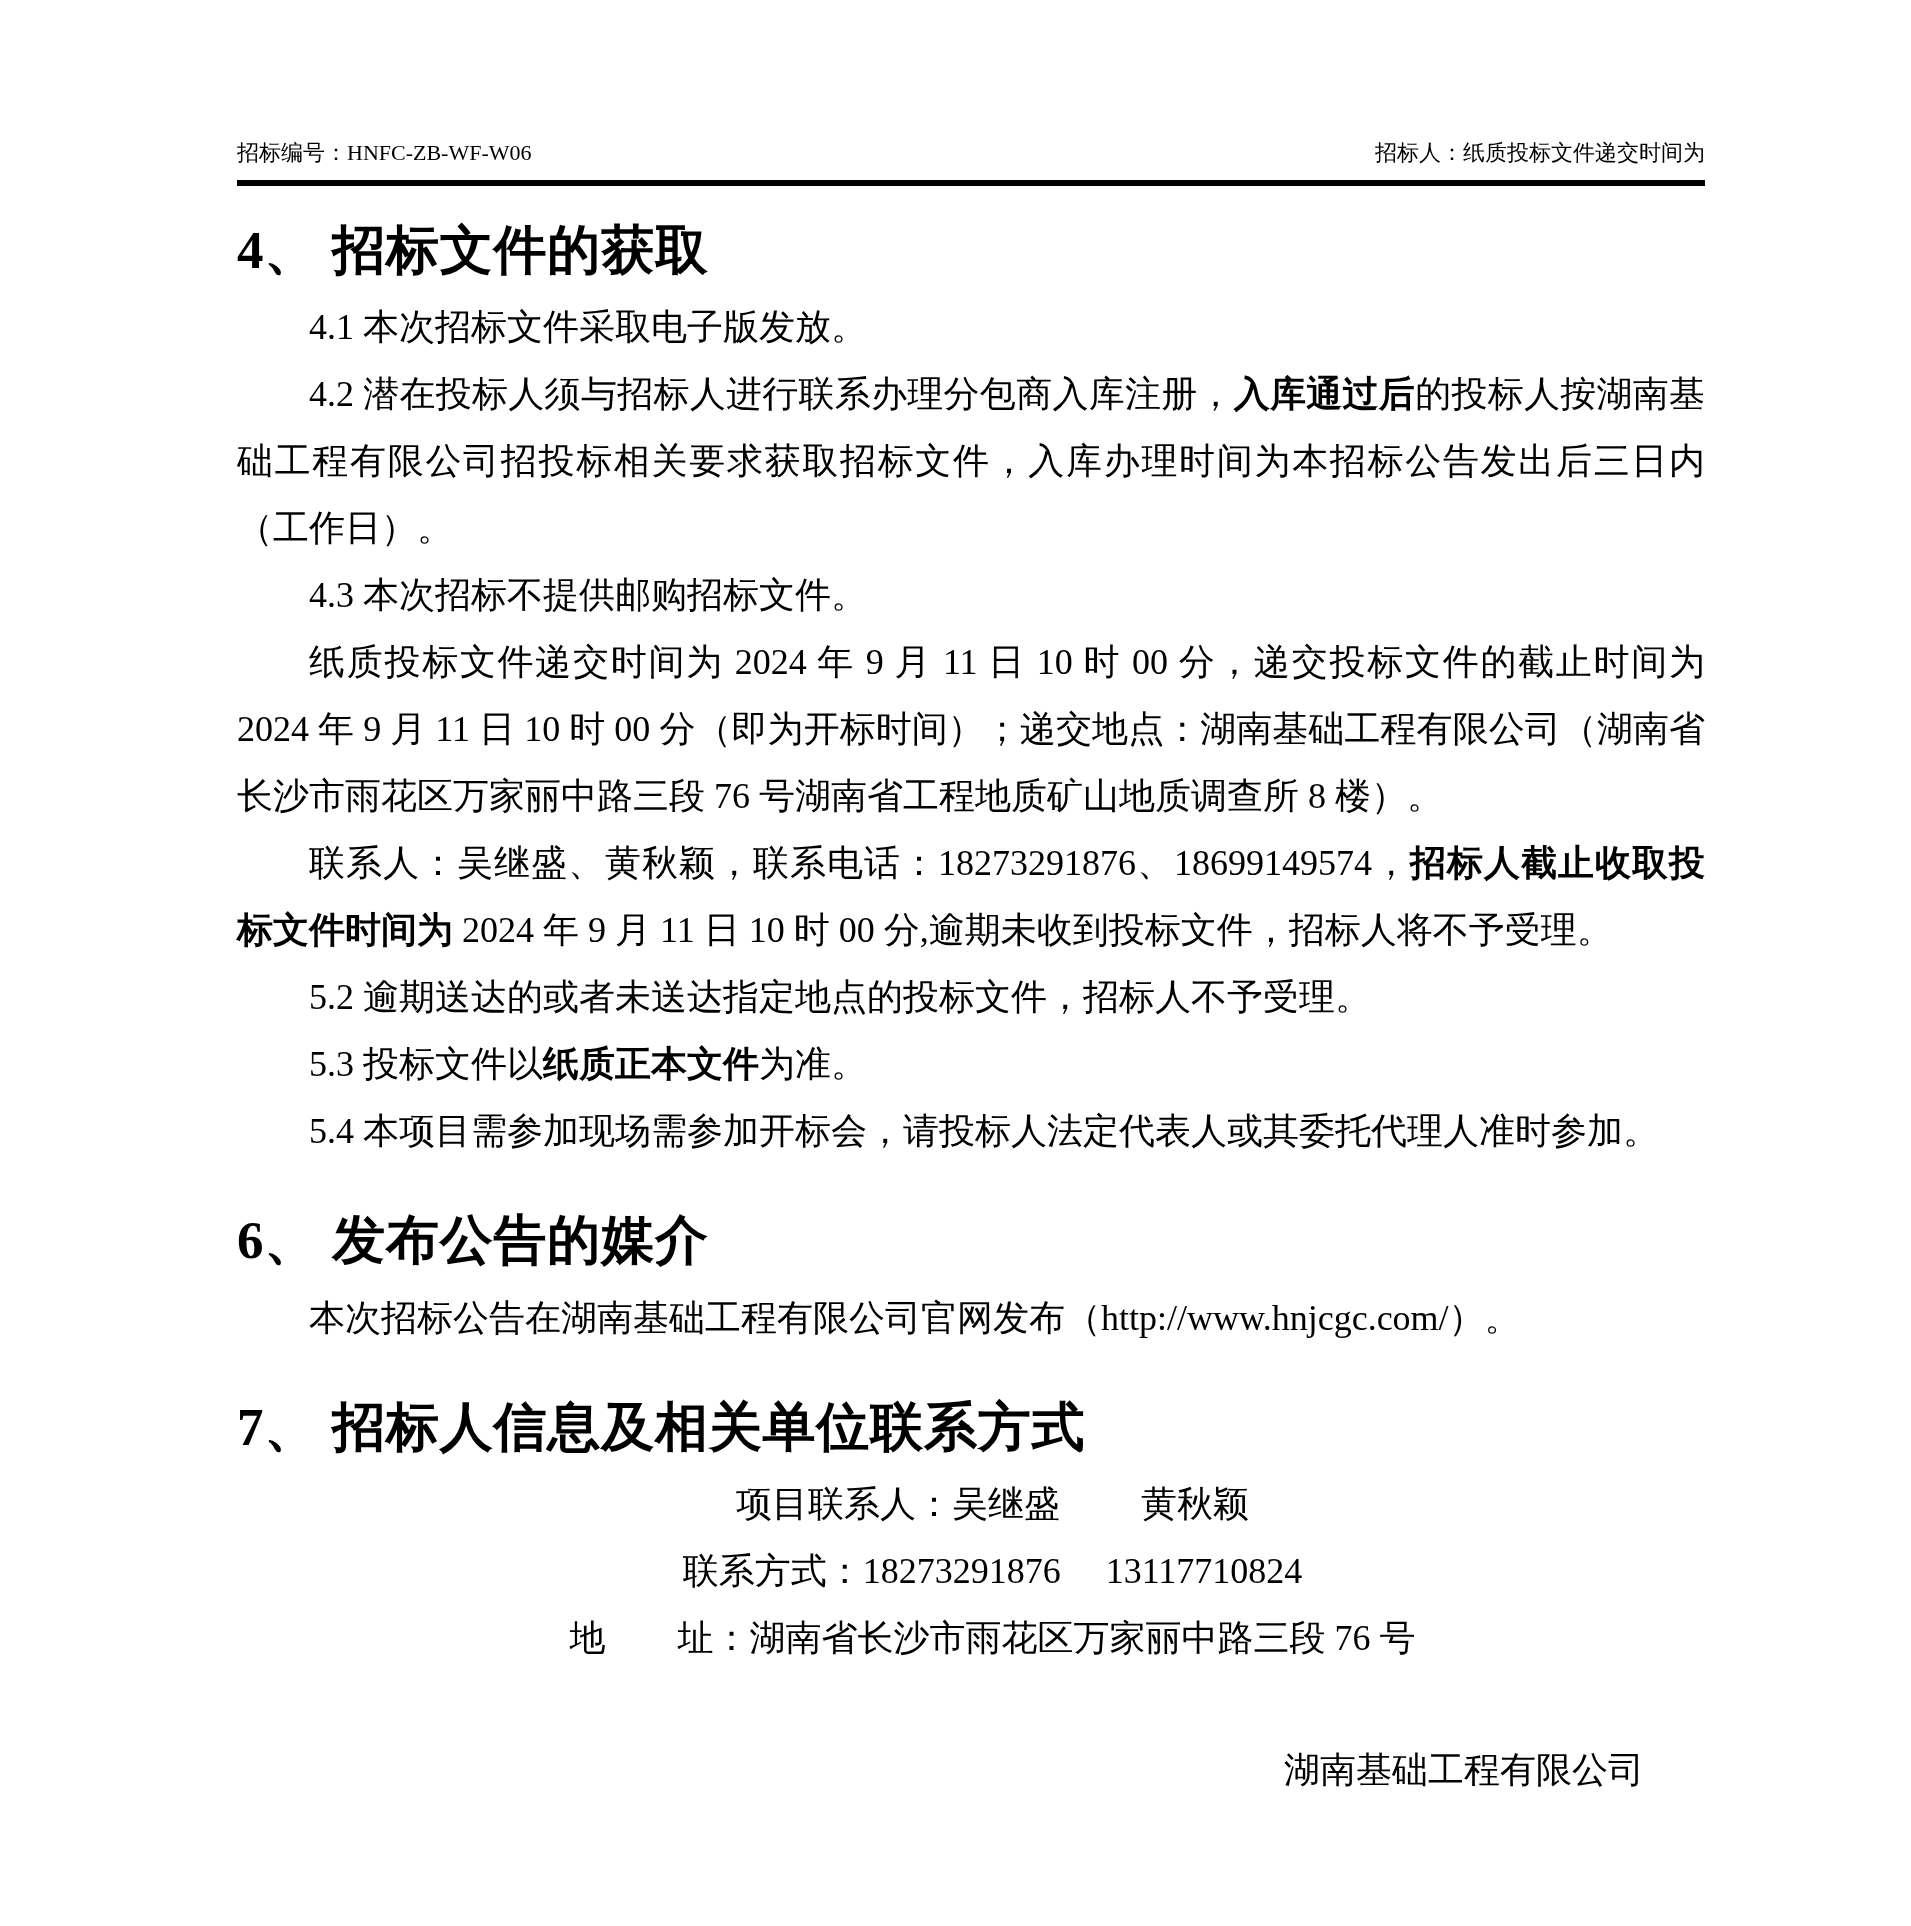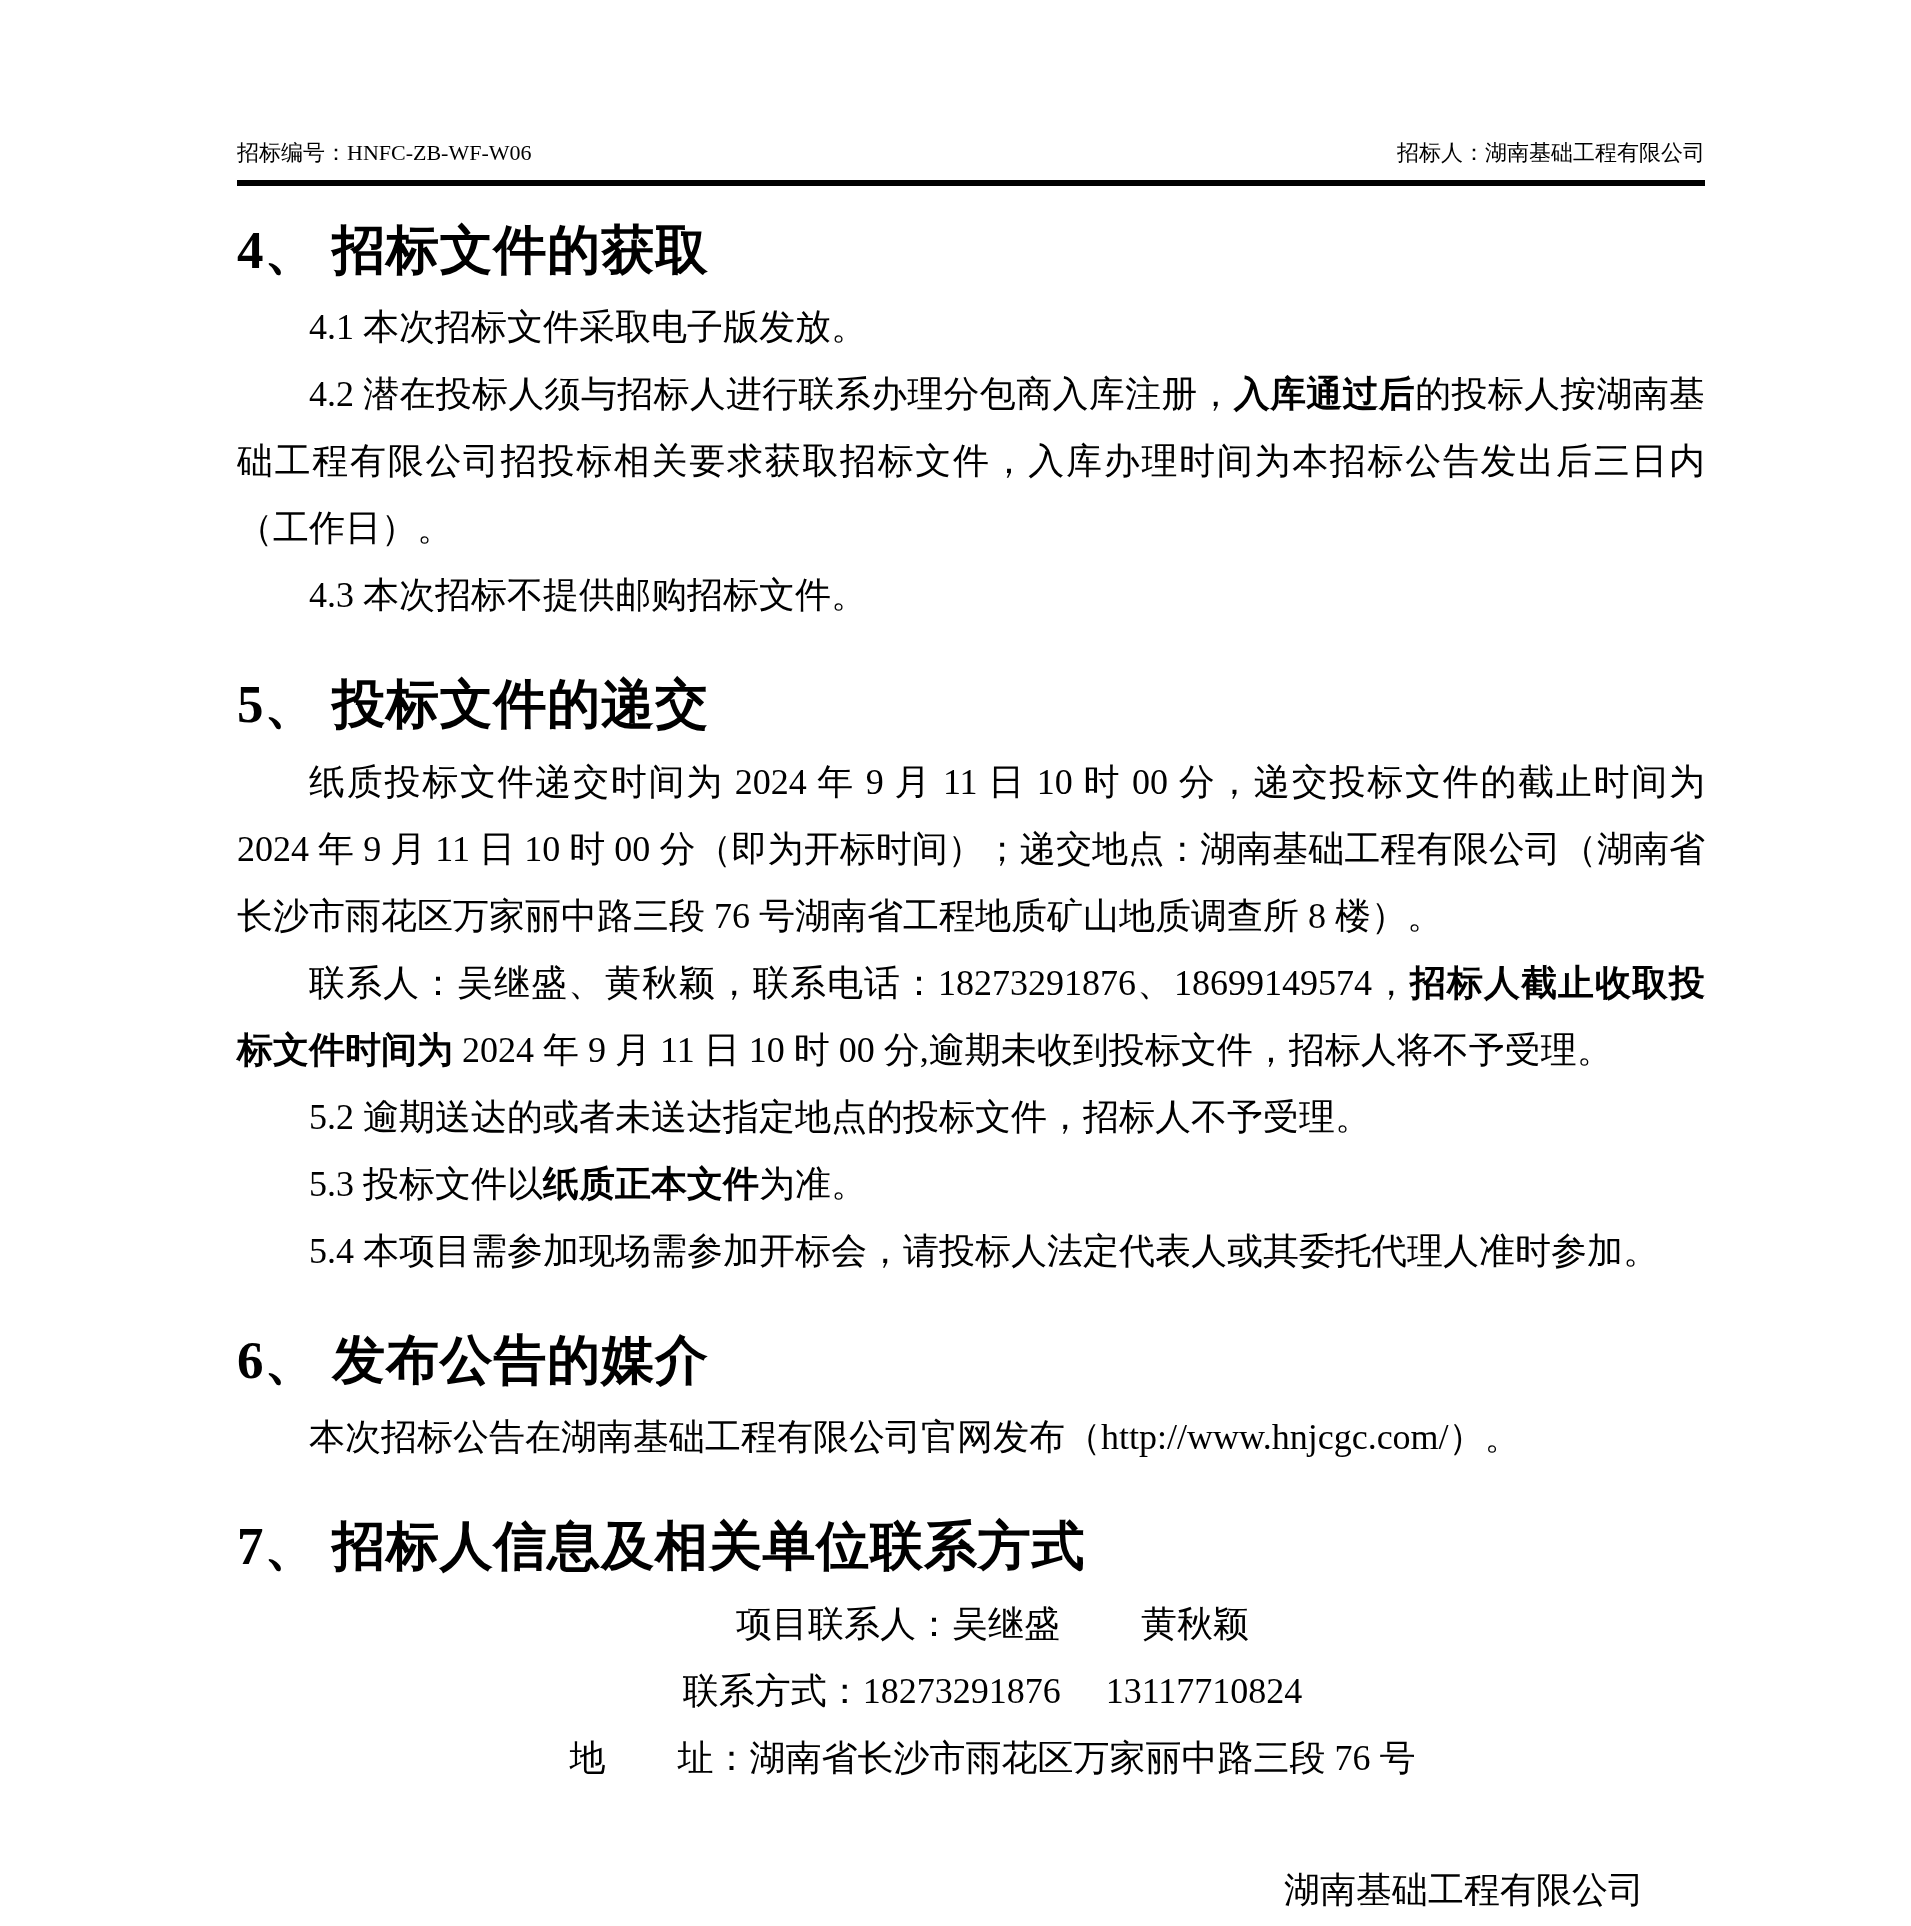--- a/index.html
+++ b/index.html
@@ -65,31 +65,30 @@
     line-height: 62px;
   }
 </style>
 </head>
 <body>
 
 <div class="page">
 
   <header class="doc-header">
     <span>招标编号：HNFC-ZB-WF-W06</span>
-    <span>招标人：湖南基础工程有限公司</span>
+    <span>招标人：纸质投标文件递交时间为</span>
   </header>
 
   <div class="header-rule"></div>
 
   <main id="content">
       <h2 class="sec-heading">4、 招标文件的获取</h2>
       <p class="para"><span class="">4.1 本次招标文件采取电子版发放。</span></p>
       <p class="para"><span class="">4.2 潜在投标人须与招标人进行联系办理分包商入库注册，</span><span class="bold">入库通过后</span><span class="">的投标人按湖南基础工程有限公司招投标相关要求获取招标文件，入库办理时间为本招标公告发出后三日内（工作日）。</span></p>
       <p class="para"><span class="">4.3 本次招标不提供邮购招标文件。</span></p>
-      <h2 class="sec-heading">5、 投标文件的递交</h2>
       <p class="para"><span class="">纸质投标文件递交时间为 2024 年 9 月 11 日 10 时 00 分，递交投标文件的截止时间为 2024 年 9 月 11 日 10 时 00 分（即为开标时间）；递交地点：湖南基础工程有限公司（湖南省长沙市雨花区万家丽中路三段 76 号湖南省工程地质矿山地质调查所 8 楼）。</span></p>
       <p class="para"><span class="">联系人：吴继盛、黄秋颖，联系电话：18273291876、18699149574，</span><span class="bold">招标人截止收取投标文件时间为</span><span class=""> 2024 年 9 月 11 日 10 时 00 分,逾期未收到投标文件，招标人将不予受理。</span></p>
       <p class="para"><span class="">5.2 逾期送达的或者未送达指定地点的投标文件，招标人不予受理。</span></p>
       <p class="para"><span class="">5.3 投标文件以</span><span class="bold">纸质正本文件</span><span class="">为准。</span></p>
       <p class="para"><span class="">5.4 本项目需参加现场需参加开标会，请投标人法定代表人或其委托代理人准时参加。</span></p>
       <h2 class="sec-heading">6、 发布公告的媒介</h2>
       <p class="para"><span class="">本次招标公告在湖南基础工程有限公司官网发布（http://www.hnjcgc.com/）。</span></p>
       <h2 class="sec-heading">7、 招标人信息及相关单位联系方式</h2>
       <p class="para contact"><span class="">项目联系人：吴继盛　 　黄秋颖</span></p>
       <p class="para contact"><span class="">联系方式：18273291876　 13117710824</span></p>

